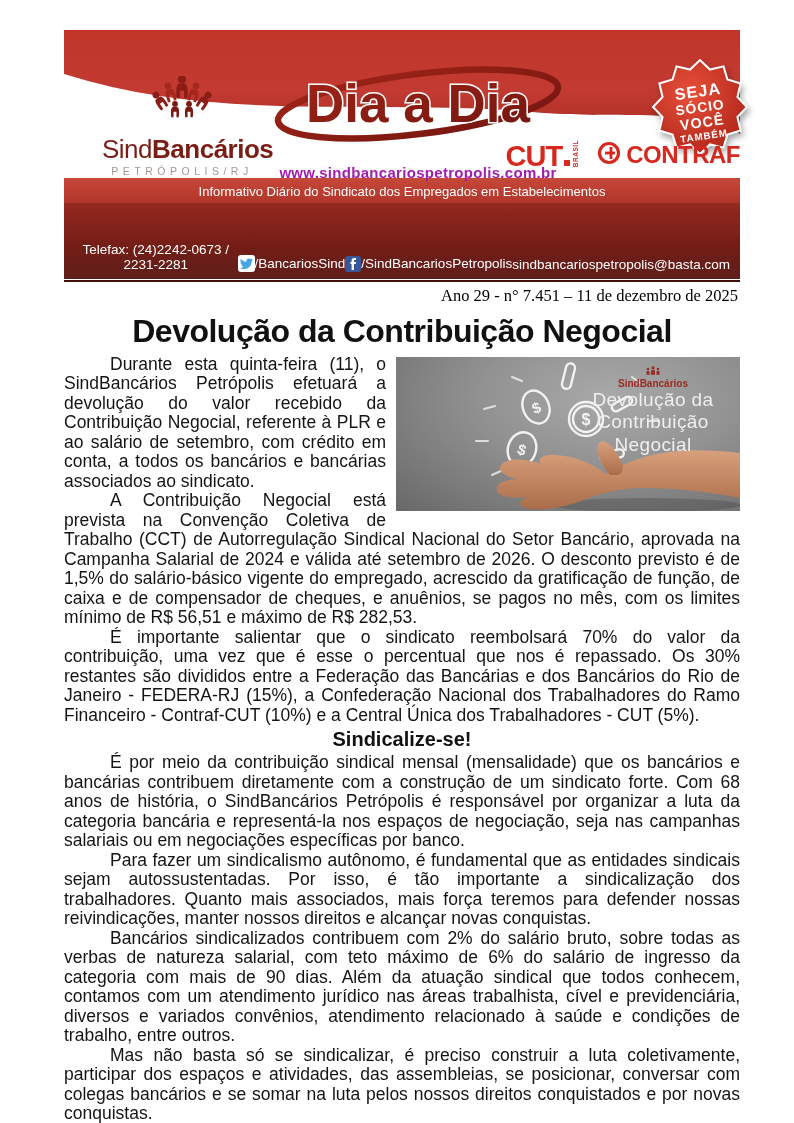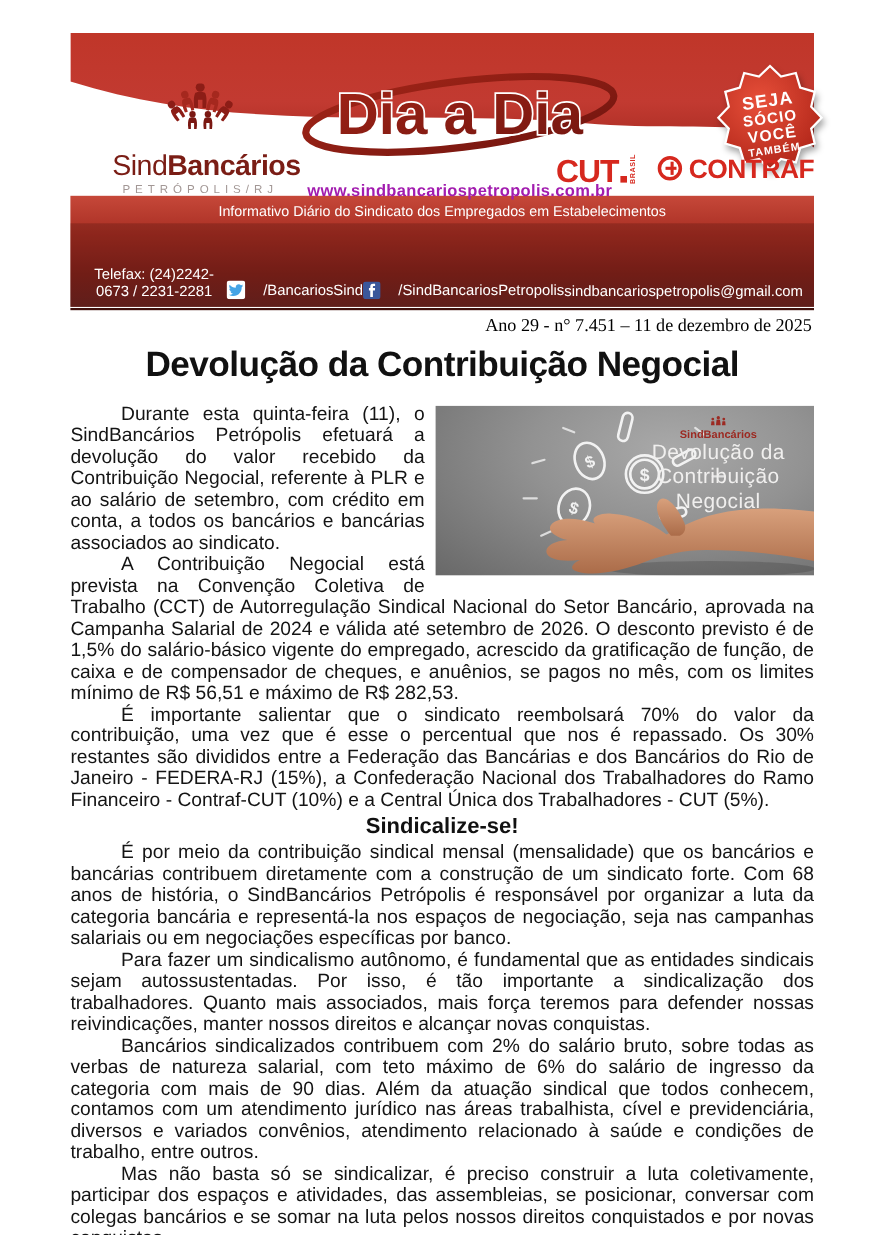--- a/index.html
+++ b/index.html
@@ -29,27 +29,27 @@
   .contraf{display:flex;gap:5px;}
   .contraf-word{font-size:24px;font-weight:700;letter-spacing:-0.5px;color:#d6281e;}
 
   
   .banner{background:linear-gradient(180deg,#c64839 0%,#a82e23 35%,#85231c 70%,#6e2421 100%);
           color:#fff;text-align:center;padding-top:6px;}
   .banner-line{font-size:13px;line-height:15.5px;}
   .contact{display:flex;align-items:flex-end;justify-content:space-between;
            padding:5px 10px 7px;font-size:13.5px;margin-top:3px;
            background:rgba(46,8,6,.22);}
-  .contact .grp{display:flex;align-items:center;gap:16px;margin-top:47px;}
+  .contact .grp{display:flex;align-items:center;gap:0;margin-top:47px;}
   .rule{height:2px;background:#40100c;margin-top:1px;}
 
   
   .edition{text-align:right;font-family:"Liberation Serif",serif;font-size:16.5px;
            color:#000;padding:4px 2px 0;}
-  h1{font-size:32px;font-weight:700;text-align:center;margin:7px 0 17px;color:#111;
+  h1{font-size:32px;font-weight:700;text-align:center;margin:7px 0 5px;color:#111;
      letter-spacing:-0.5px;}
 
   
   .body{font-size:17.5px;line-height:19.5px;text-align:justify;}
   .body p{margin:0;text-indent:46px;}
   h2{font-size:20px;font-weight:700;text-align:center;margin:2px 0;color:#111;line-height:24px;}
   .photo{float:right;width:344px;height:154px;margin:2px 0 4px 10px;position:relative;
          background:radial-gradient(ellipse at 62% 26%,#a9a9a9 0%,#929292 42%,#787878 78%,#686868 100%);}
   .photo-art{position:absolute;left:0;top:0;width:344px;height:154px;}
   .photo-cap{position:absolute;top:8px;right:6px;width:162px;text-align:center;}
@@ -152,21 +152,21 @@
         </svg>
         <span>/BancariosSind</span>
       </span>
       <span class="grp">
         <svg width="16" height="16" viewBox="0 0 16 16">
           <rect x="0" y="0" width="16" height="16" rx="3" fill="#3a579a"></rect>
           <path fill="#ffffff" d="M10.8,8 L9,8 L9,14 L6.6,14 L6.6,8 L5.4,8 L5.4,5.9 L6.6,5.9 L6.6,4.6 C6.6,3 7.3,2 9.2,2 L11,2 L11,4.1 L9.9,4.1 C9.1,4.1 9,4.4 9,5 L9,5.9 L11,5.9 Z"></path>
         </svg>
         <span>/SindBancariosPetropolis</span>
       </span>
-      <span>sindbancariospetropolis@gmail.com</span>
+      <span>sindbancariospetropolis@basta.com</span>
     </div>
   </div>
   <div class="rule"></div>
 
   <div class="edition">Ano 29 - n° 7.451 – 11 de dezembro de 2025</div>
 
   <h1>Devolução da Contribuição Negocial</h1>
 
   <div class="body">
 

